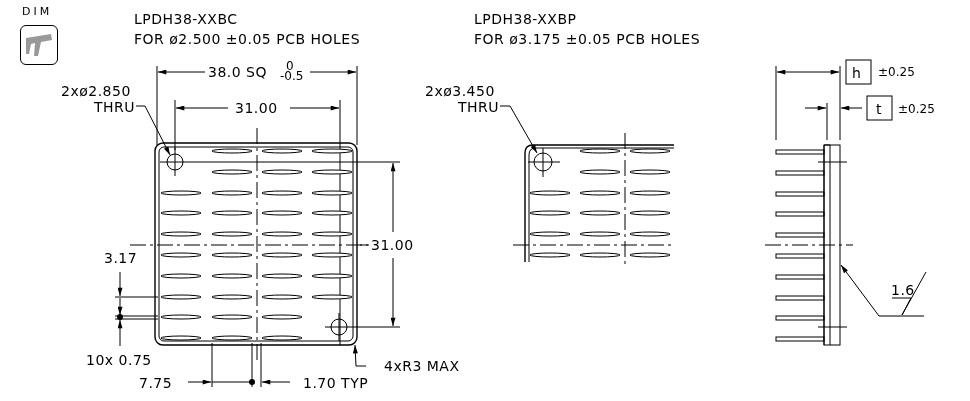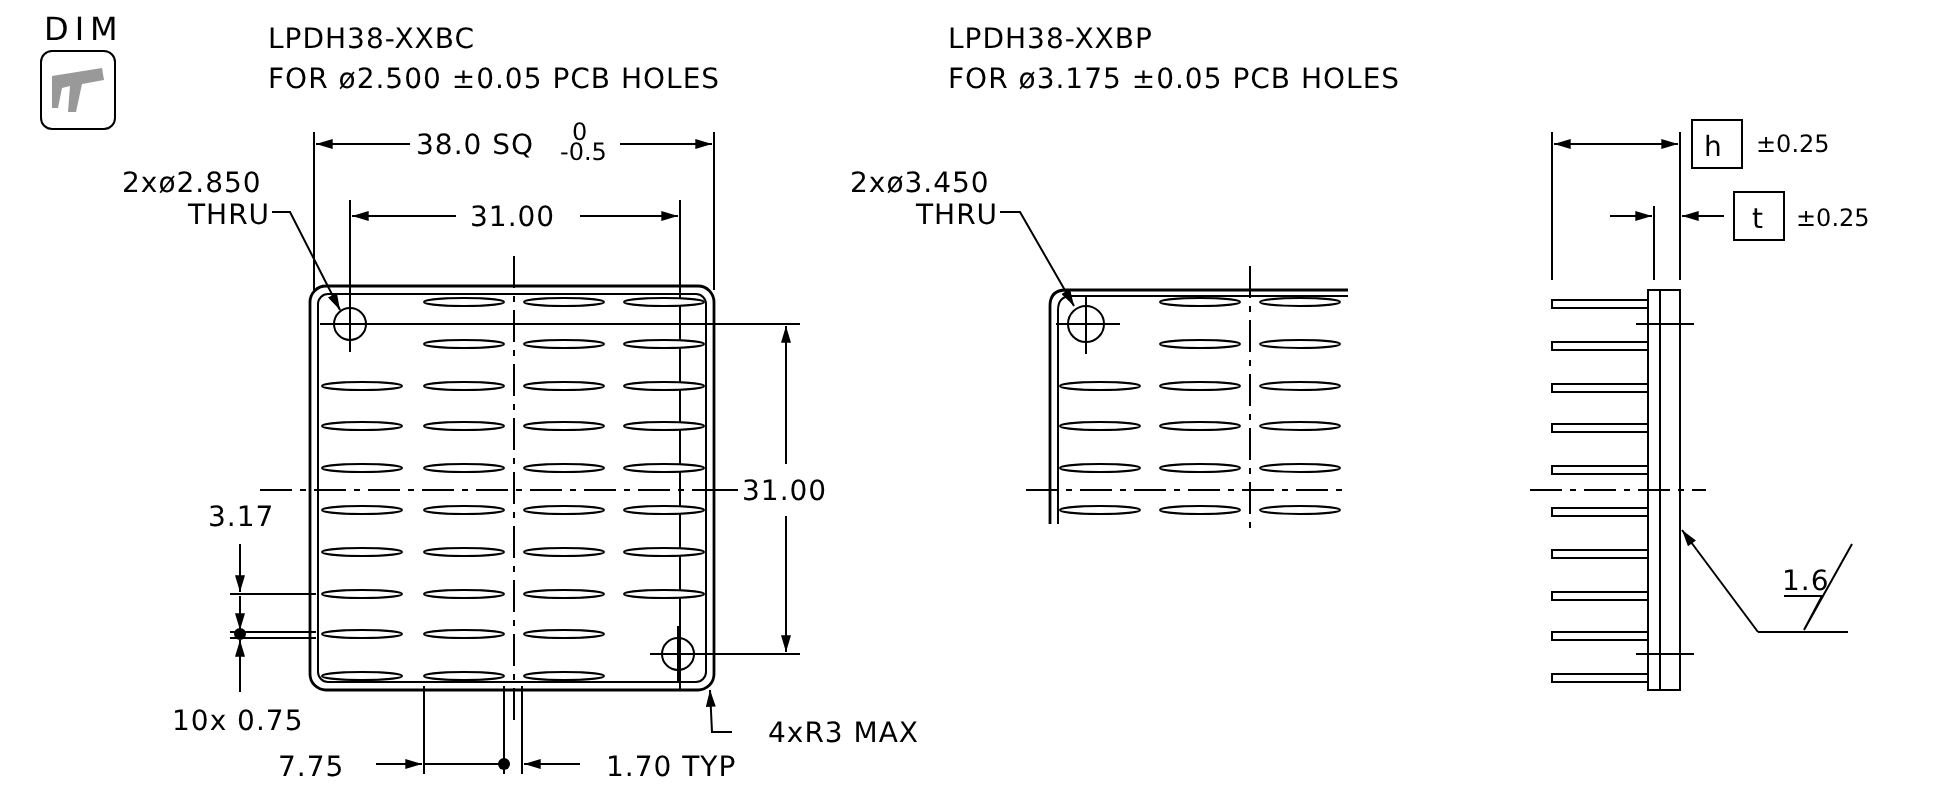--- a/index.html
+++ b/index.html
@@ -5,21 +5,21 @@
   html, body { margin:0; padding:0; background:#ffffff; }
   body { width:970px; height:401px; position:relative; overflow:hidden; font-family:"DejaVu Sans", sans-serif; }
   svg { position:absolute; left:0; top:0; }
   .t { font-family:"DejaVu Sans", sans-serif; font-size:14px; fill:#000; letter-spacing:0.5px; }
   .ts { font-family:"DejaVu Sans", sans-serif; font-size:12px; fill:#000; }
   .ln { stroke:#000; stroke-width:1; fill:none; }
   .ln2 { stroke:#000; stroke-width:1.4; fill:none; }
   .cl { stroke:#000; stroke-width:1; fill:none; stroke-dasharray:16 4 3 4; }
   .fin { stroke:#000; stroke-width:1; fill:#fff; }
   .dim-icon-box { position:absolute; left:20px; top:25px; width:36px; height:38px; border:1px solid #000; border-radius:6px; background:#fff; }
-  .dim-label { position:absolute; left:22px; top:5px; font-size:16px; letter-spacing:3px; font-family:"DejaVu Sans", sans-serif; }
+  .dim-label { position:absolute; left:22px; top:5px; font-size:11px; letter-spacing:3px; font-family:"DejaVu Sans", sans-serif; }
 </style>
 </head>
 <body>
 
 <div class="dim-label">DIM</div>
 <div class="dim-icon-box">
   <svg width="36" height="38" viewBox="0 0 36 38">
     <path d="M5 12 L30 8 L31 14 L20 16 L17 30 L13 30 L14 17 L10 18 L8 28 L5 28 Z" fill="#999"></path>
   </svg>
 </div>

